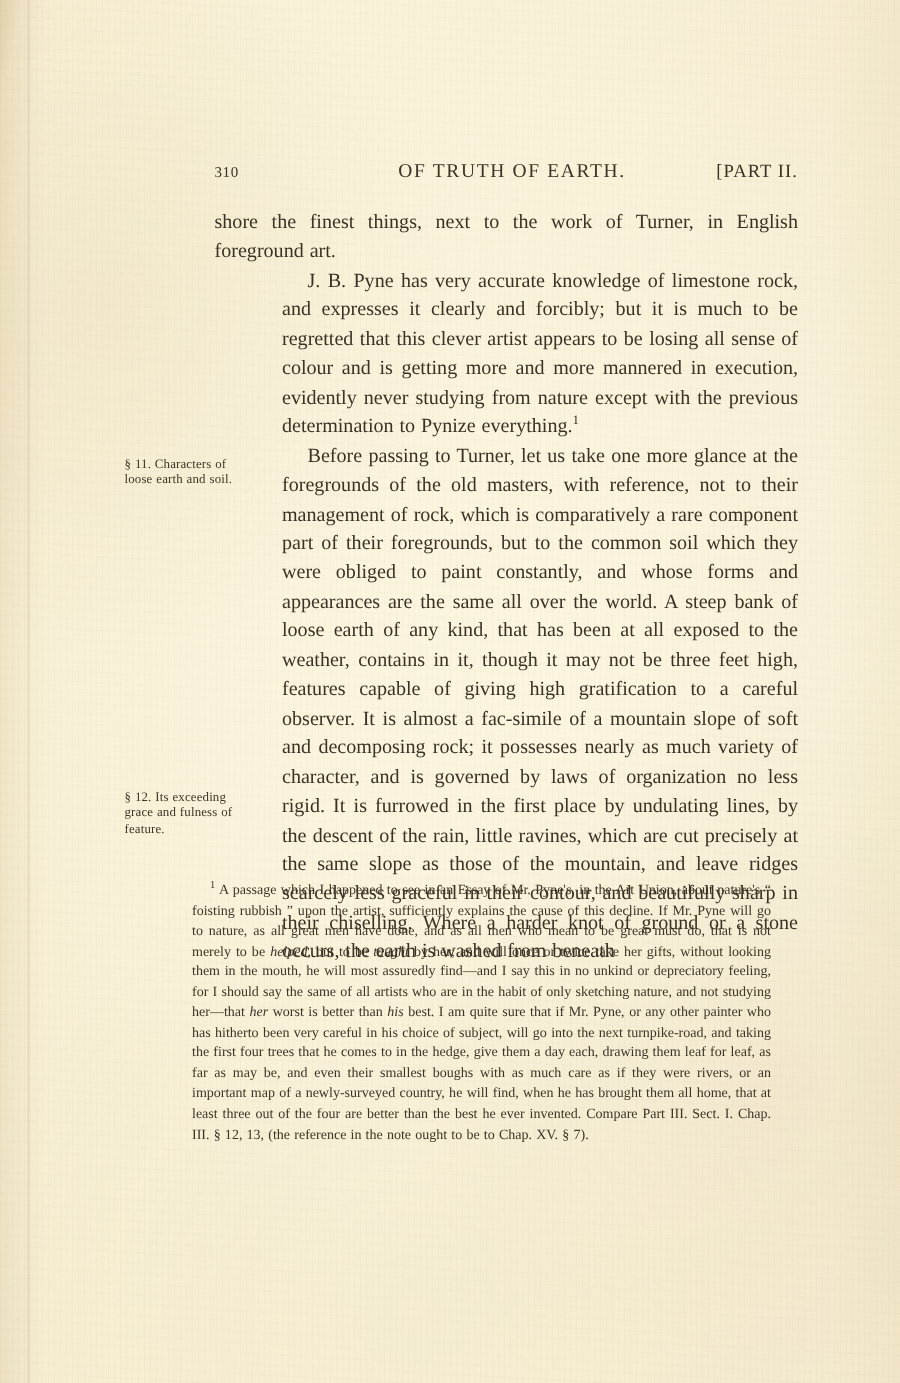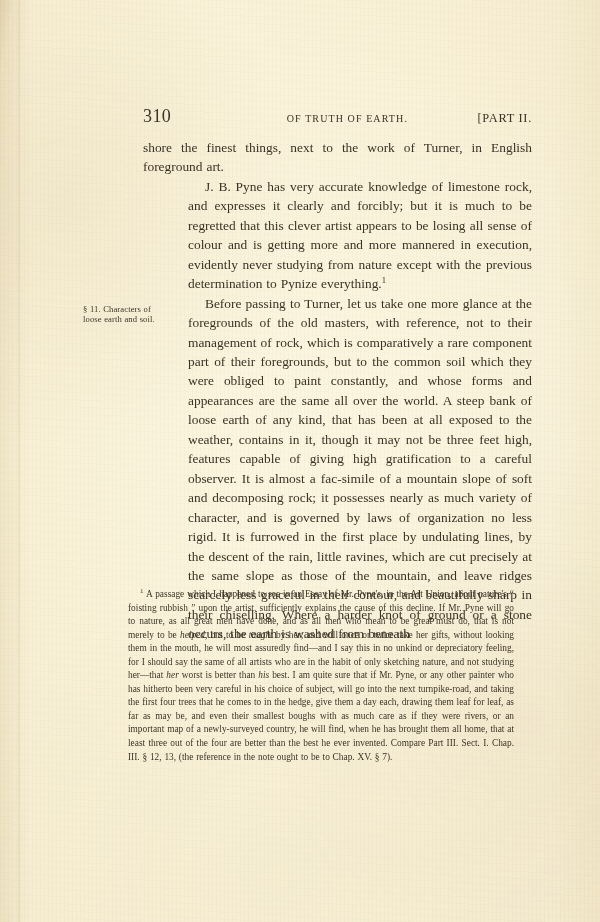--- a/index.html
+++ b/index.html
@@ -62,24 +62,24 @@
     left: 143px;
     top: 106px;
     width: 389px;
     display: flex;
     align-items: baseline;
     justify-content: space-between;
     font-size: 11.2px;
     letter-spacing: .55px;
     color: #3c3326;
   }
-  .runhead .folio { font-size: 18px; letter-spacing: .4px; }
+  .runhead .folio { font-size: 10px; letter-spacing: .4px; }
   .runhead .title {
     font-variant: small-caps;
-    font-size: 10px;
+    font-size: 13px;
     letter-spacing: 1.1px;
     margin-left: 46px;
   }
   .runhead .part {
     font-variant: small-caps;
     font-size: 12.4px;
     letter-spacing: .7px;
     text-align: center;
   }
 
@@ -145,19 +145,20 @@
       <span class="part">[PART II.</span>
     </div>
 
     <div class="bodycol">
       <p>shore the finest things, next to the work of Turner, in English foreground art.</p>
       <p class="ind"><span>J. B. Pyne has very accurate knowledge of limestone rock, and expresses it clearly and forcibly; but it is much to be regretted that this clever artist appears to be losing all sense of colour and is getting more and more mannered in execution, evidently never studying from nature except with the previous determination to Pynize everything.</span><sup class="fnref">1</sup></p>
       <p class="ind">Before passing to Turner, let us take one more glance at the foregrounds of the old masters, with reference, not to their management of rock, which is comparatively a rare component part of their foregrounds, but to the common soil which they were obliged to paint constantly, and whose forms and appearances are the same all over the world. A steep bank of loose earth of any kind, that has been at all exposed to the weather, contains in it, though it may not be three feet high, features capable of giving high gratification to a careful observer. It is almost a fac-simile of a mountain slope of soft and decomposing rock; it possesses nearly as much variety of character, and is governed by laws of organization no less rigid. It is furrowed in the first place by undulating lines, by the descent of the rain, little ravines, which are cut precisely at the same slope as those of the mountain, and leave ridges scarcely less graceful in their contour, and beautifully sharp in their chiselling. Where a harder knot of ground or a stone occurs, the earth is washed from beneath</p>
     </div>
 
     <div class="sidenote" id="sidenote-1">§ 11. Characters of loose earth and soil.</div>
+    <div class="sidenote" id="sidenote-2">§ 12. Its exceeding grace and fulness of feature.</div>
 
     <div class="footnote">
       <p><sup>1</sup><span id="fn-body"><span> A passage which I happened to see in an Essay of Mr. Pyne's, in the Art Union, about nature's “ foisting rubbish ” upon the artist, sufficiently explains the cause of this decline. If Mr. Pyne will go to nature, as all great men have done, and as all men who mean to be great must do, that is not merely to be </span><i>helped</i><span>, but to be </span><i>taught</i><span> by her; and will once or twice take her gifts, without looking them in the mouth, he will most assuredly find—and I say this in no unkind or depreciatory feeling, for I should say the same of all artists who are in the habit of only sketching nature, and not studying her—that </span><i>her</i><span> worst is better than </span><i>his</i><span> best. I am quite sure that if Mr. Pyne, or any other painter who has hitherto been very careful in his choice of subject, will go into the next turnpike-road, and taking the first four trees that he comes to in the hedge, give them a day each, drawing them leaf for leaf, as far as may be, and even their smallest boughs with as much care as if they were rivers, or an important map of a newly-surveyed country, he will find, when he has brought them all home, that at least three out of the four are better than the best he ever invented. Compare Part III. Sect. I. Chap. III. § 12, 13, (the reference in the note ought to be to Chap. XV. § 7).</span></span></p>
     </div>
 
   </div>
 </div>
 
 </body></html>

